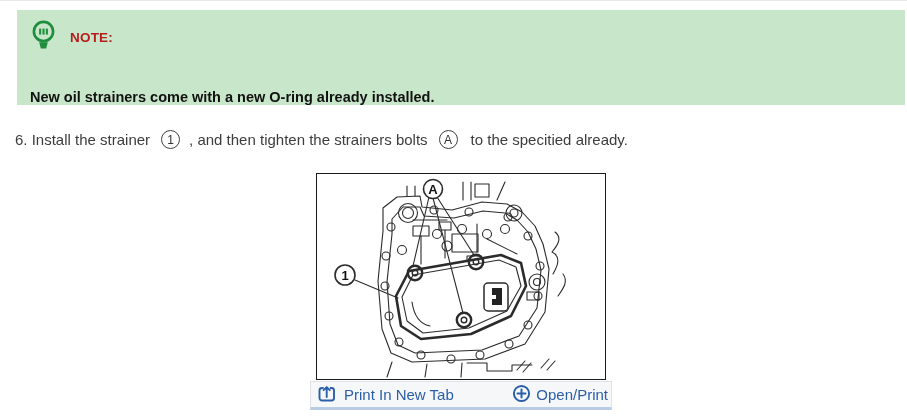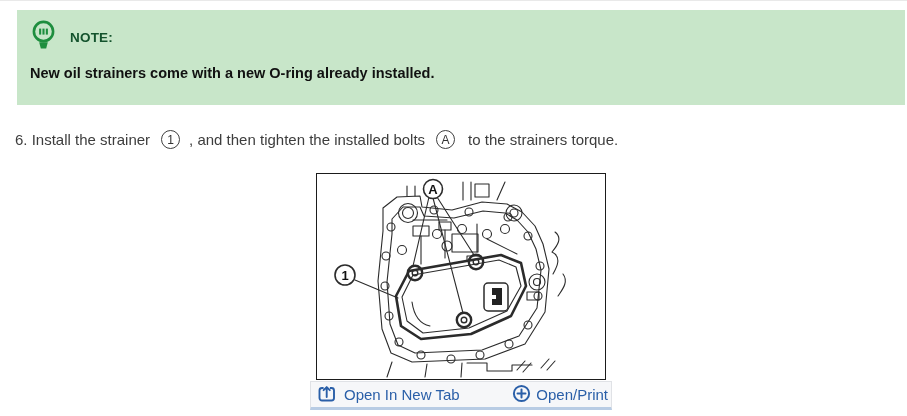--- a/index.html
+++ b/index.html
@@ -12,22 +12,22 @@
   }
 
   
   .note-banner {
     margin: 9px 2px 0 17px;
     background: #c8e6c9;
     padding: 9px 14px 13px 13px;
     height: 95px;
   }
   .note-head { display: flex; align-items: center; gap: 13px; height: 36px; }
-  .note-title { font-size: 13.5px; font-weight: bold; letter-spacing: .2px; color: #14532d; }
-  .note-body { margin-top: 10px; font-size: 14.5px; font-weight: bold; color: #111; }
+  .note-title { font-size: 13.5px; font-weight: bold; letter-spacing: .2px; color: #b91c1c; }
+  .note-body { margin-top: 34px; font-size: 14.5px; font-weight: bold; color: #111; }
 
   
   .step-line {
     margin: 25px 0 0 15px;
     font-size: 15px;
     color: #3d3d3d;
     display: flex;
     align-items: center;
     white-space: pre;
   }
@@ -85,23 +85,23 @@
       </svg>
     </span>
     <span class="note-title">NOTE:</span>
   </div>
   <div class="note-body">New oil strainers come with a new O-ring already installed.</div>
 </div>
 
 <div class="step-line">
   <span>6. Install the strainer</span>
   <span class="co-circle co-gap-l co-gap-r">1</span>
-  <span>, and then tighten the installed bolts</span>
+  <span>, and then tighten the strainers bolts</span>
   <span class="co-circle co-gap-l" style="margin-right:13px">A</span>
-  <span>to the strainers torque.</span>
+  <span>to the specitied already.</span>
 </div>
 
 <div class="figure-wrap">
   <div class="figure-box">
     <svg width="287" height="204" viewBox="0 0 287 204" stroke="#2b2b2b" fill="none" stroke-width="1.1" stroke-linejoin="round" stroke-linecap="round">
 
       <path d="M146 26 V8 M154 26 V8 M90 22 V12 M98 22 V12 M180 26 L188 8"></path>
       <rect x="158" y="10" width="14" height="13"></rect>
 
       <path d="M66 34 L80 23 L103 22 L105 33 L135 36 L165 28 L190 30 L205 38 L218 52 L226 70 L232 95 L228 138 L208 170 L168 185 L95 188 L74 179 L65 155 L61 107 L66 57 Z"></path>
@@ -189,21 +189,21 @@
 
   <div class="figure-bar">
     <a class="bar-link">
       <span>
         <svg width="18" height="17" viewBox="0 0 18 17">
           <rect x="1.5" y="3" width="14.5" height="12.5" rx="2.5" fill="none" stroke="#2a5fa8" stroke-width="1.9"></rect>
           <rect x="5.6" y="1" width="6.3" height="4.5" fill="#f6f7f9"></rect>
           <path d="M8.7 12 V2.4 M5.6 5.2 L8.7 2.1 L11.8 5.2" fill="none" stroke="#2a5fa8" stroke-width="1.9" stroke-linecap="round" stroke-linejoin="round"></path>
         </svg>
       </span>
-      <span>Open In New Tab</span>
+      <span>Print In New Tab</span>
     </a>
     <a class="bar-link right">
       <span>
         <svg width="19" height="19" viewBox="0 0 19 19">
           <circle cx="9.5" cy="9.5" r="7.6" fill="none" stroke="#2a5fa8" stroke-width="2"></circle>
           <path d="M9.5 5.5 V13.5 M5.5 9.5 H13.5" stroke="#2a5fa8" stroke-width="2" stroke-linecap="round"></path>
         </svg>
       </span>
       <span>Open/Print</span>
     </a>

